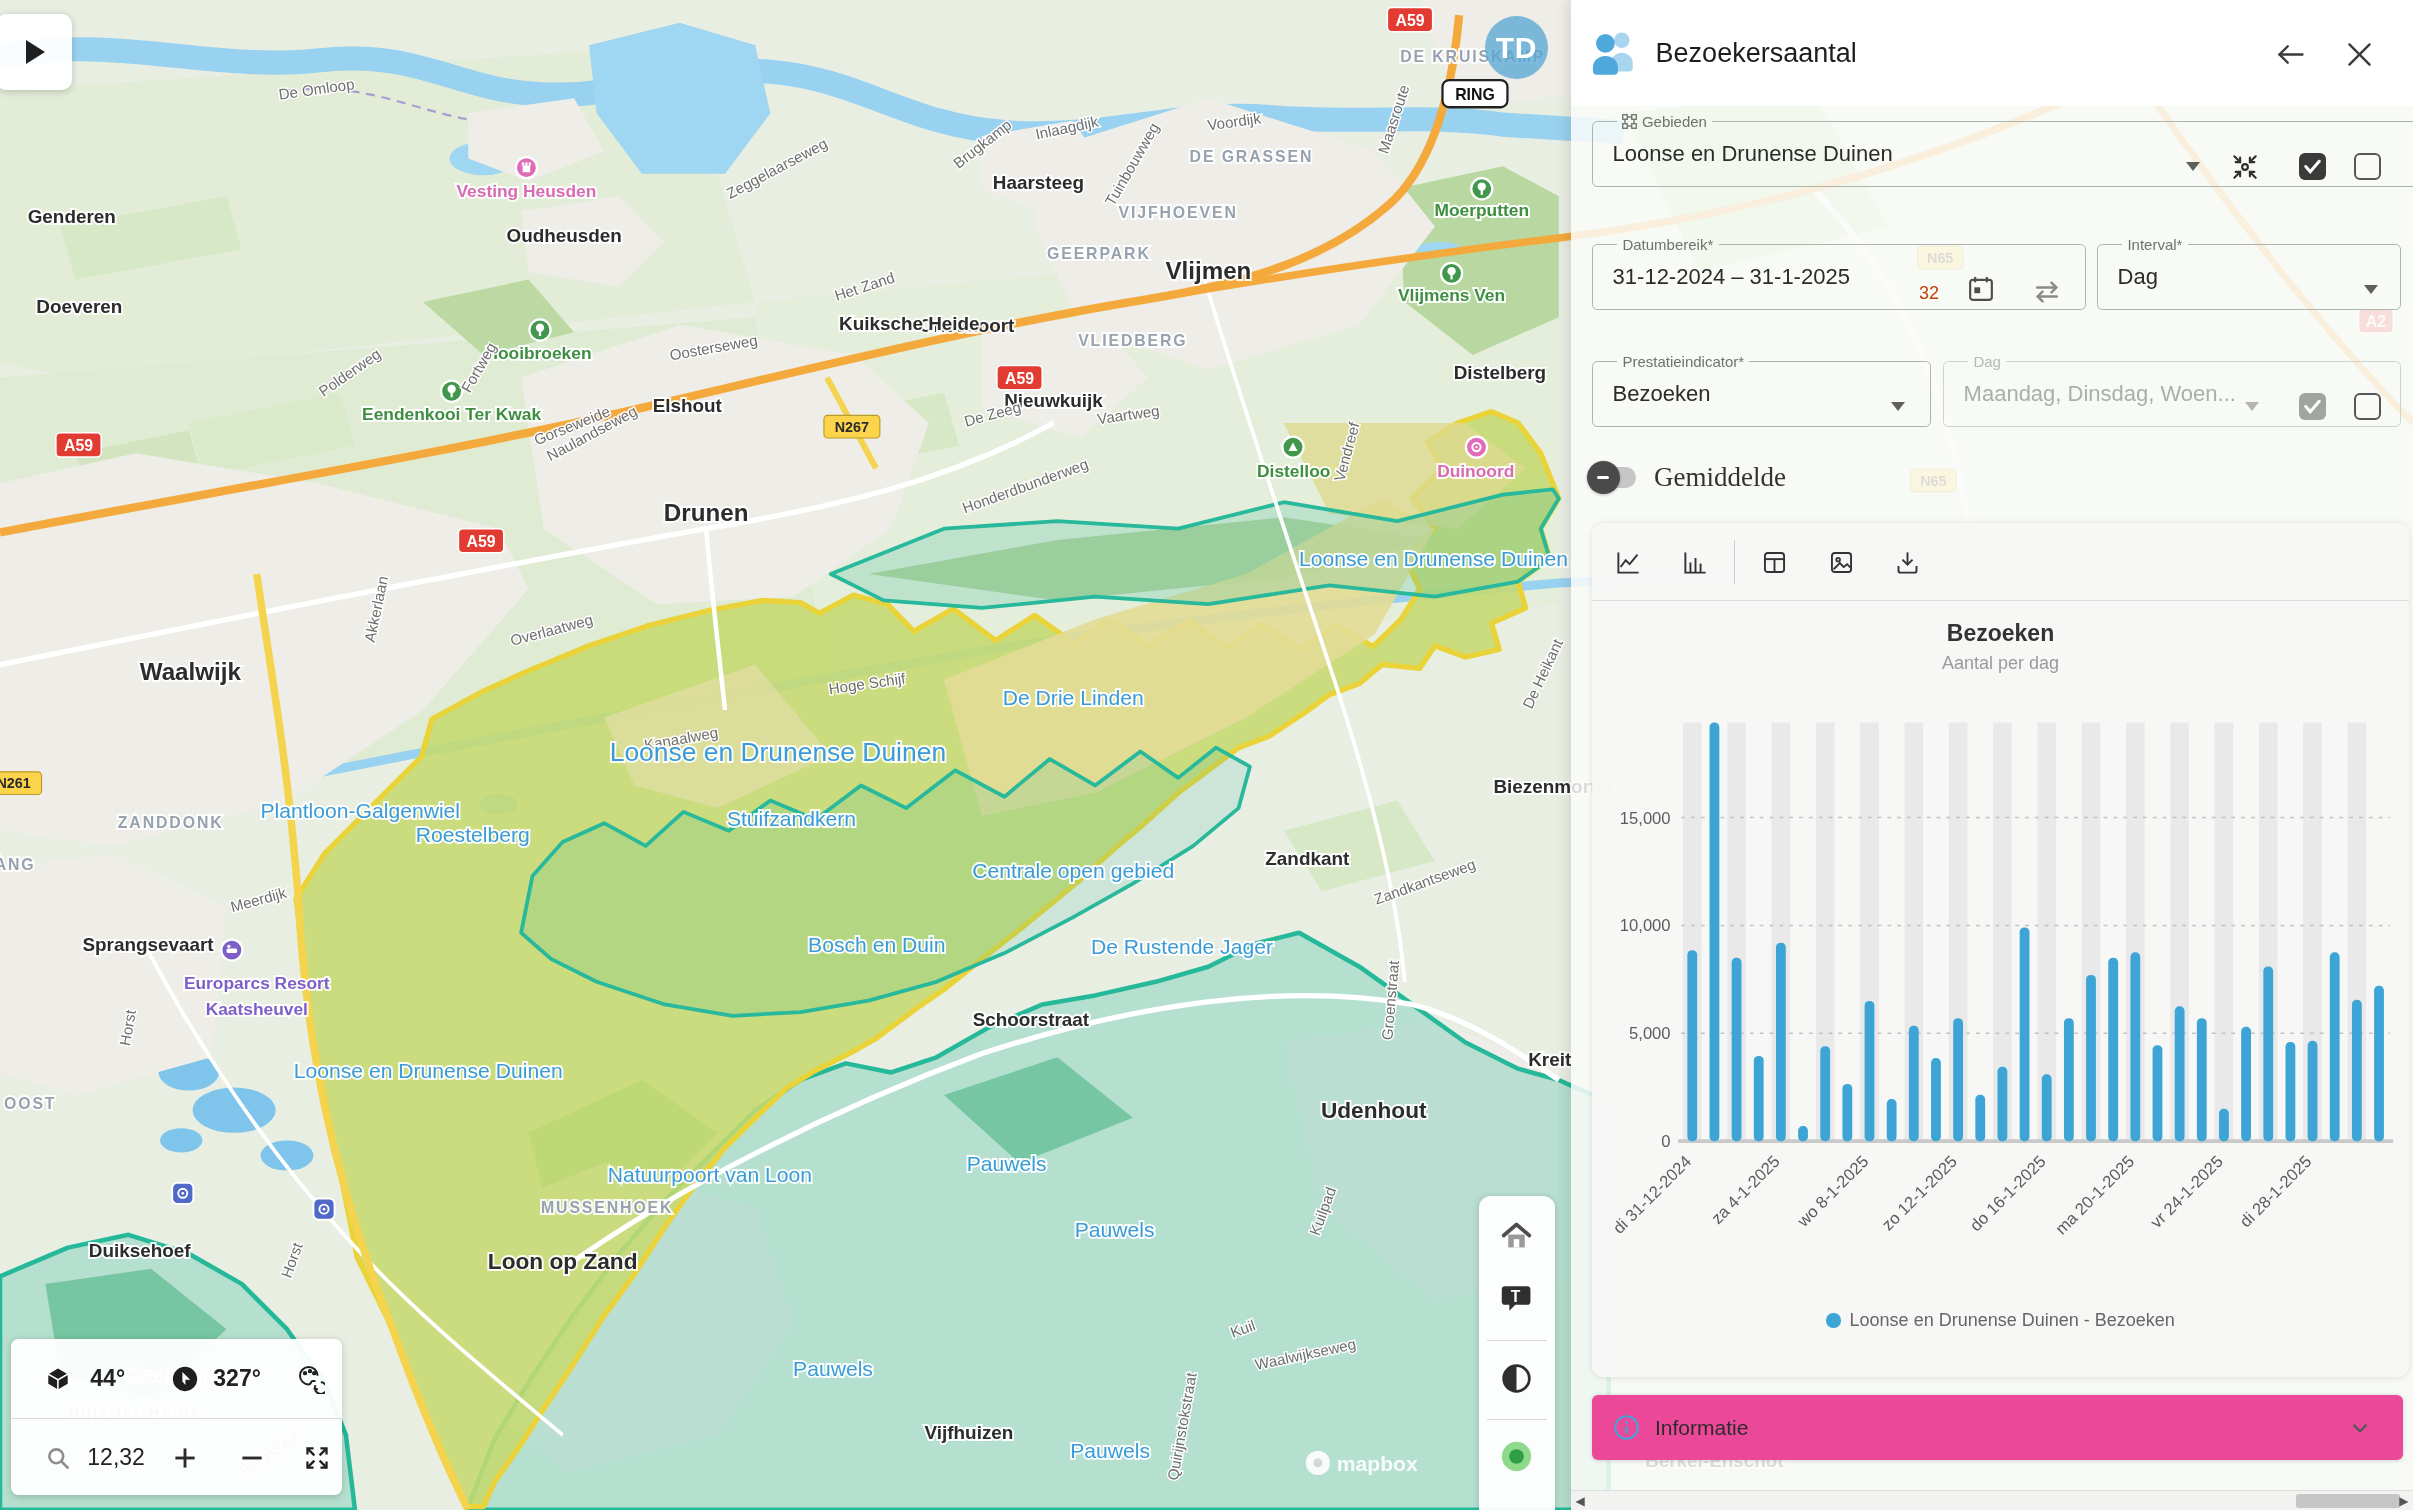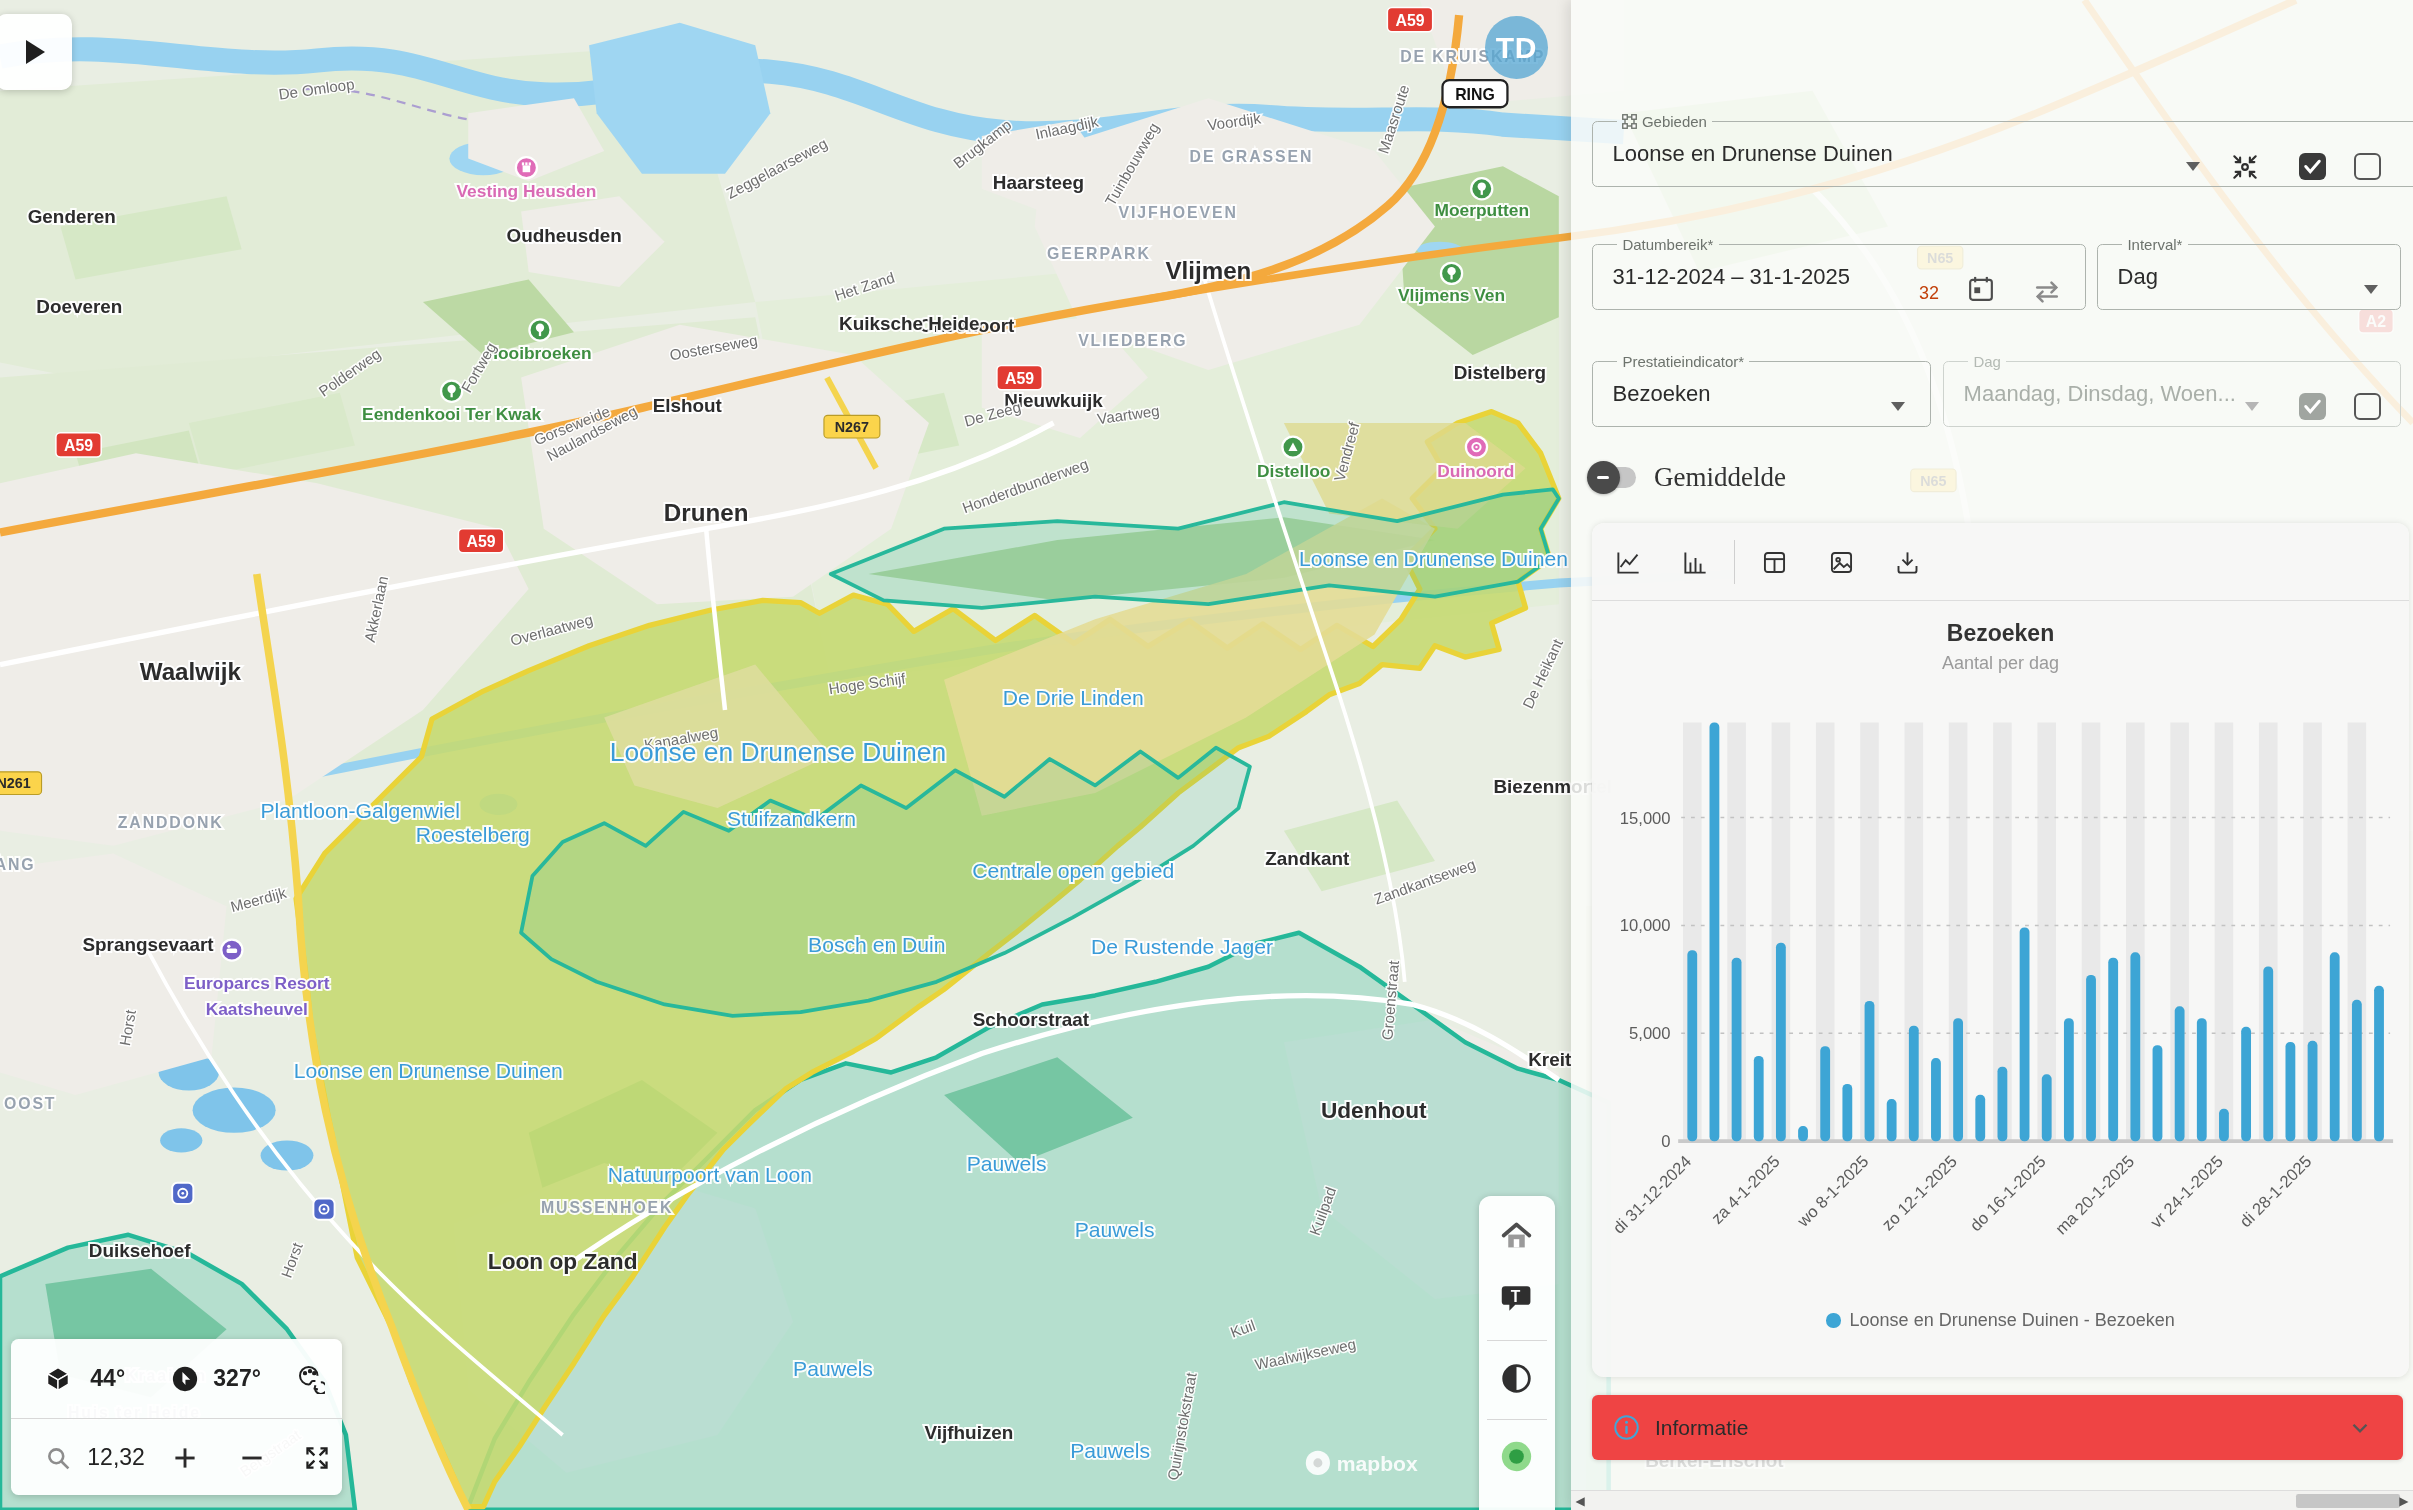--- a/index.html
+++ b/index.html
@@ -76,21 +76,21 @@
   #chart-toolbar .tbtn{position:absolute;top:0;width:33px;height:36px;display:flex;align-items:center;justify-content:center;cursor:pointer;}
   #tb-sep{position:absolute;left:142px;top:-4.5px;width:0.8px;height:44px;background:#cfcfcf;}
   #tb-div{position:absolute;left:0;top:77px;width:100%;height:0.8px;background:#ddd;}
   #chart-title{position:absolute;top:97px;width:100%;text-align:center;font-size:23px;font-weight:700;color:#333;}
   #chart-subtitle{position:absolute;top:130px;width:100%;text-align:center;font-size:18px;color:#9b9b9b;}
   #plot{position:absolute;left:0;top:0;width:817px;height:854px;}
   #legend-row{position:absolute;top:787px;width:100%;display:flex;align-items:center;justify-content:center;gap:9px;}
   #legend-dot{width:14.4px;height:14.4px;border-radius:50%;}
   #legend-text{font-size:18px;color:#666;}
 
-  #info-card{position:absolute;left:21px;top:1395px;width:811px;height:65px;background:#ef4444;border-radius:6px;
+  #info-card{position:absolute;left:21px;top:1395px;width:811px;height:65px;background:#ec4899;border-radius:6px;
         box-shadow:0 0.8px 4.5px rgba(0,0,0,.14);display:flex;align-items:center;cursor:pointer;}
   #info-label{font-size:21px;color:#2b2b2b;font-weight:500;margin-left:15px;}
 
   #hscroll{position:absolute;left:0;top:1490px;width:842px;height:20.4px;background:#f2f2f0;border-top:0.8px solid #ddd;}
   #hthumb{position:absolute;left:725px;top:3px;width:104px;height:13.6px;background:#c6c6c6;border-radius:2.3px;}
   .harrow{position:absolute;top:3px;font-size:12px;color:#555;cursor:pointer;}
 </style>
 </head>
 <body>
 
@@ -466,20 +466,43 @@
   <div class="sep" style="top:223px;"></div>
   <div class="ctl" style="left:15px;top:238px;">
     <svg width="33" height="33" viewBox="0 0 36 36">
         <circle cx="18" cy="18" r="16" fill="#8fd98b"></circle>
         <circle cx="18" cy="18" r="8" fill="#2f9e44"></circle>
       </svg>
   </div>
 </div>
 
 <div id="panel">
+  <div id="panel-header">
+    <div style="margin-left:18px;">
+      <svg width="50" height="50" viewBox="0 0 64 64">
+        <circle cx="42" cy="17" r="10" fill="#a9d5ef"></circle>
+        <path d="M28,46 a14,13 0 0 1 28,0 v6 a5,5 0 0 1 -5,5 h-18 a5,5 0 0 1 -5,-5 z" fill="#a9d5ef"></path>
+        <circle cx="21" cy="21" r="12" fill="#4fa8dc"></circle>
+        <path d="M5,52 a16,15 0 0 1 32,0 v4 a5,5 0 0 1 -5,5 h-22 a5,5 0 0 1 -5,-5 z" fill="#4fa8dc"></path>
+      </svg>
+    </div>
+    <div id="panel-title">Bezoekersaantal</div>
+    <div class="hbtn" style="left:703px;">
+      <svg width="33" height="33" viewBox="0 0 36 36" fill="none" stroke="#3a3a3a" stroke-width="2.6" stroke-linecap="round">
+          <line x1="31" y1="18" x2="6" y2="18"></line>
+          <polyline points="15,9 6,18 15,27"></polyline>
+        </svg>
+    </div>
+    <div class="hbtn" style="left:772px;">
+      <svg width="33" height="33" viewBox="0 0 36 36" stroke="#3a3a3a" stroke-width="2.6" stroke-linecap="round">
+          <line x1="7" y1="7" x2="29" y2="29"></line>
+          <line x1="29" y1="7" x2="7" y2="29"></line>
+        </svg>
+    </div>
+  </div>
 
   <fieldset style="left:21px;top:113px;width:924px;">
     <legend>
       <svg width="15" height="15" viewBox="0 0 20 20" fill="none" stroke="#6d736d" stroke-width="1.8">
         <rect x="4" y="4" width="12" height="12"></rect>
           <rect x="1" y="1" width="6" height="6" fill="#fbfbfa"></rect>
           <rect x="13" y="1" width="6" height="6" fill="#fbfbfa"></rect>
           <rect x="1" y="13" width="6" height="6" fill="#fbfbfa"></rect>
           <rect x="13" y="13" width="6" height="6" fill="#fbfbfa"></rect>
       </svg>

